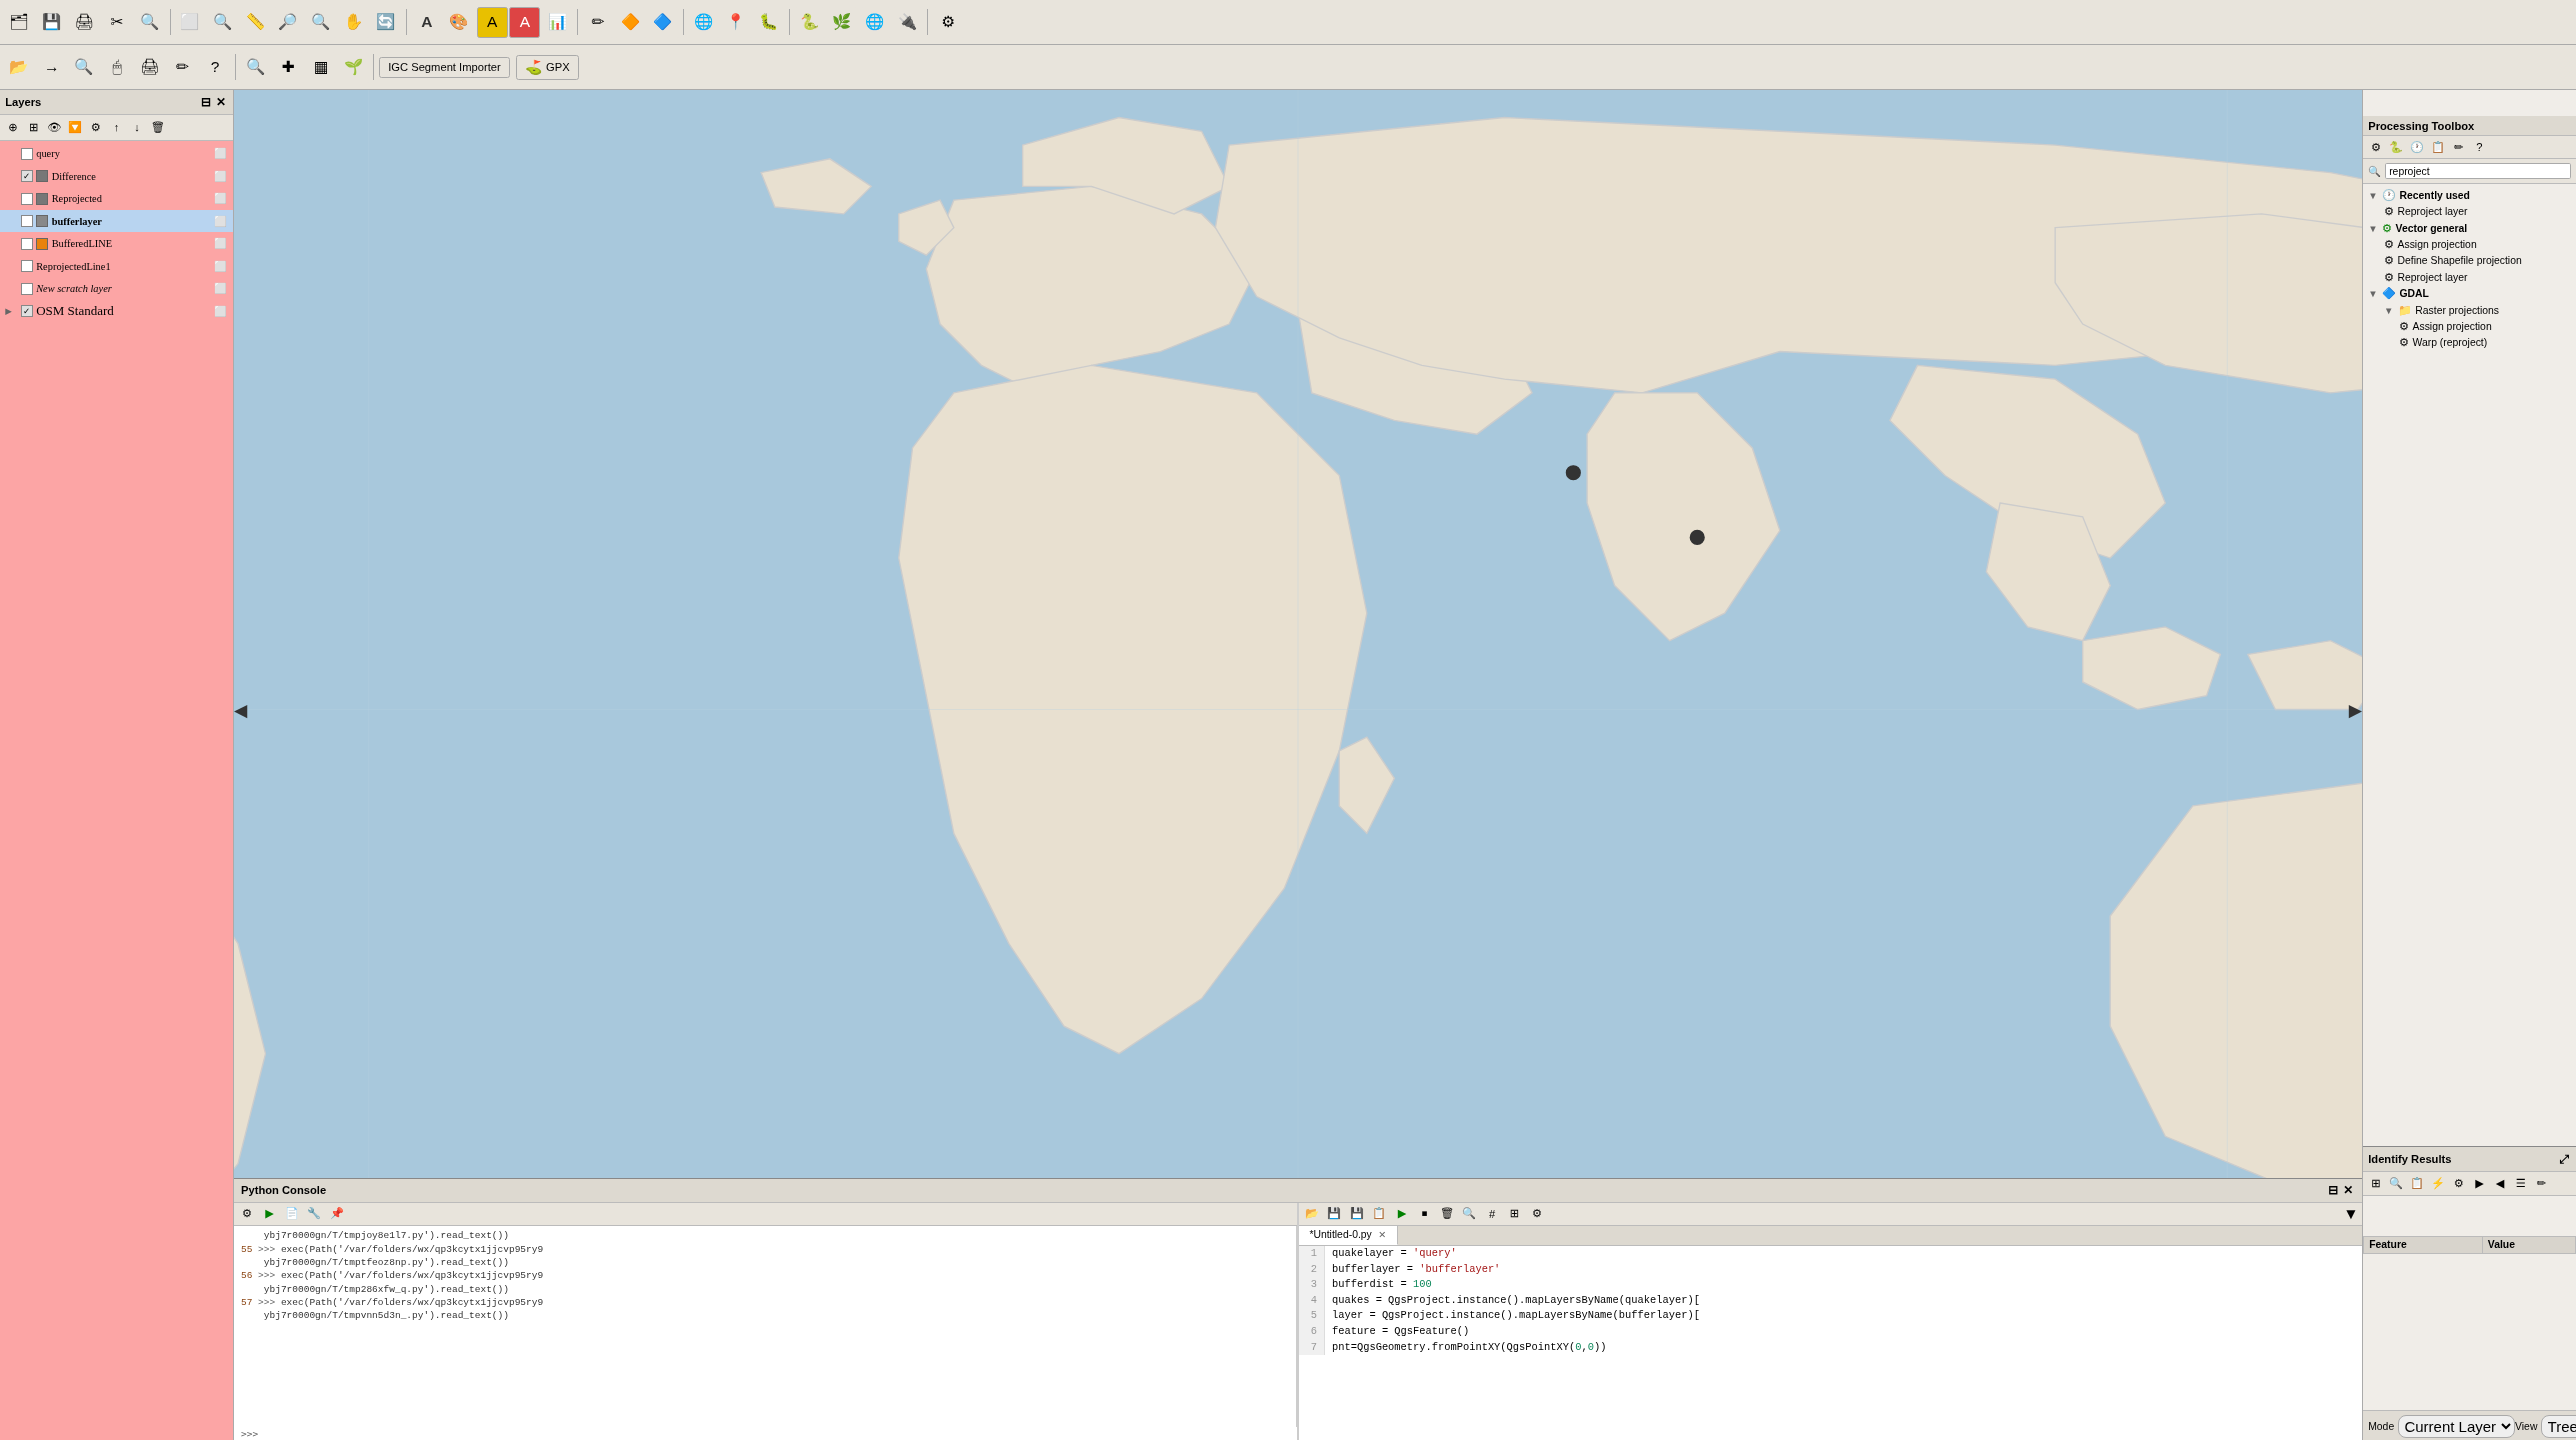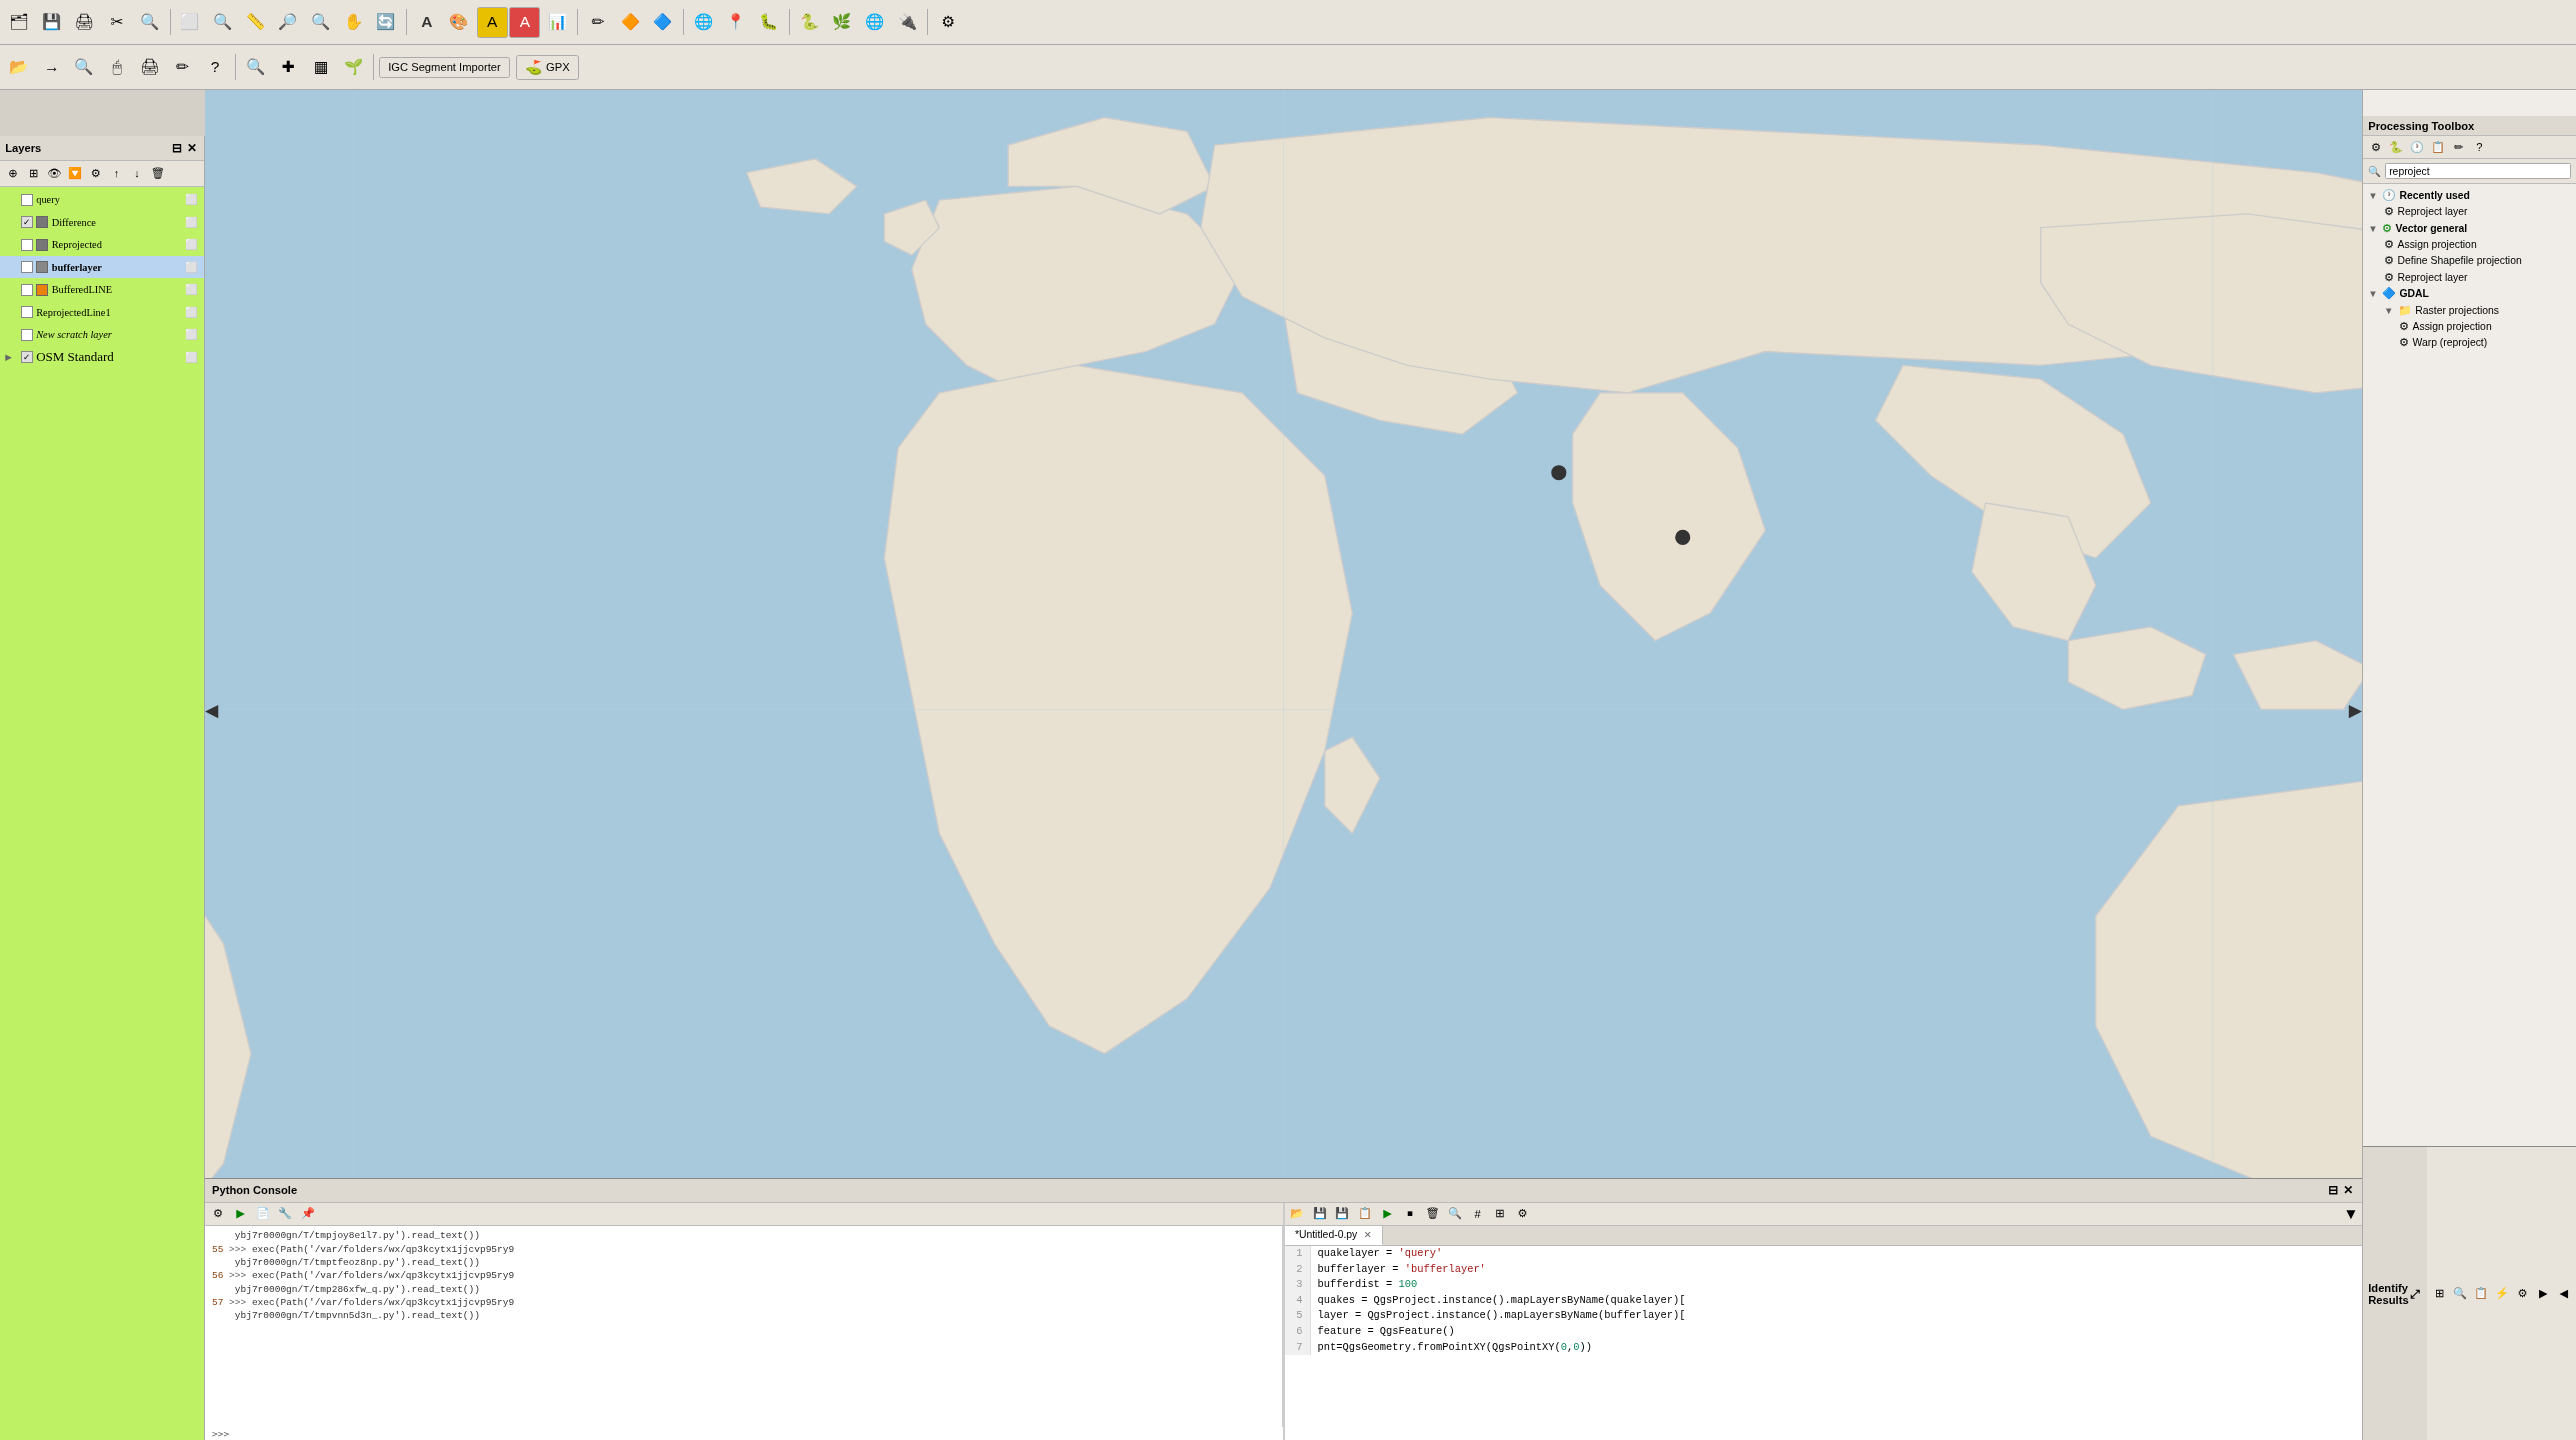--- a/index.html
+++ b/index.html
@@ -47,26 +47,25 @@
     }
 
     
     .main-layout {
       display: flex;
       height: calc(1441px - 90px);
     }
 
     
     .left-panel {
-      width: 205px;
-      background: #bef264;
+      width: 234px;
+      background: #fca5a5;
       border-right: 0.9px solid #aaa;
       display: flex;
       flex-direction: column;
-      margin-top: 46px;
     }
     .panel-header {
       display: flex;
       align-items: center;
       justify-content: space-between;
       padding: 3.5px 5.2px;
       background: #ddd9d0;
       border-bottom: 0.9px solid #bbb;
       font-weight: bold;
       font-size: 11.2px;
@@ -255,21 +254,21 @@
       flex: 1;
       display: flex;
       flex-direction: column;
       overflow: hidden;
       border-bottom: 1.7px solid #888;
       margin-top: 26px;
     }
     .right-panel-bottom {
       height: 294px;
       display: flex;
-      flex-direction: row;
+      flex-direction: column;
     }
     .search-box {
       display: flex;
       align-items: center;
       padding: 3.5px 5.2px;
       border-bottom: 0.9px solid #bbb;
       gap: 3.5px;
       background: #e8e4dc;
     }
     .search-input {

